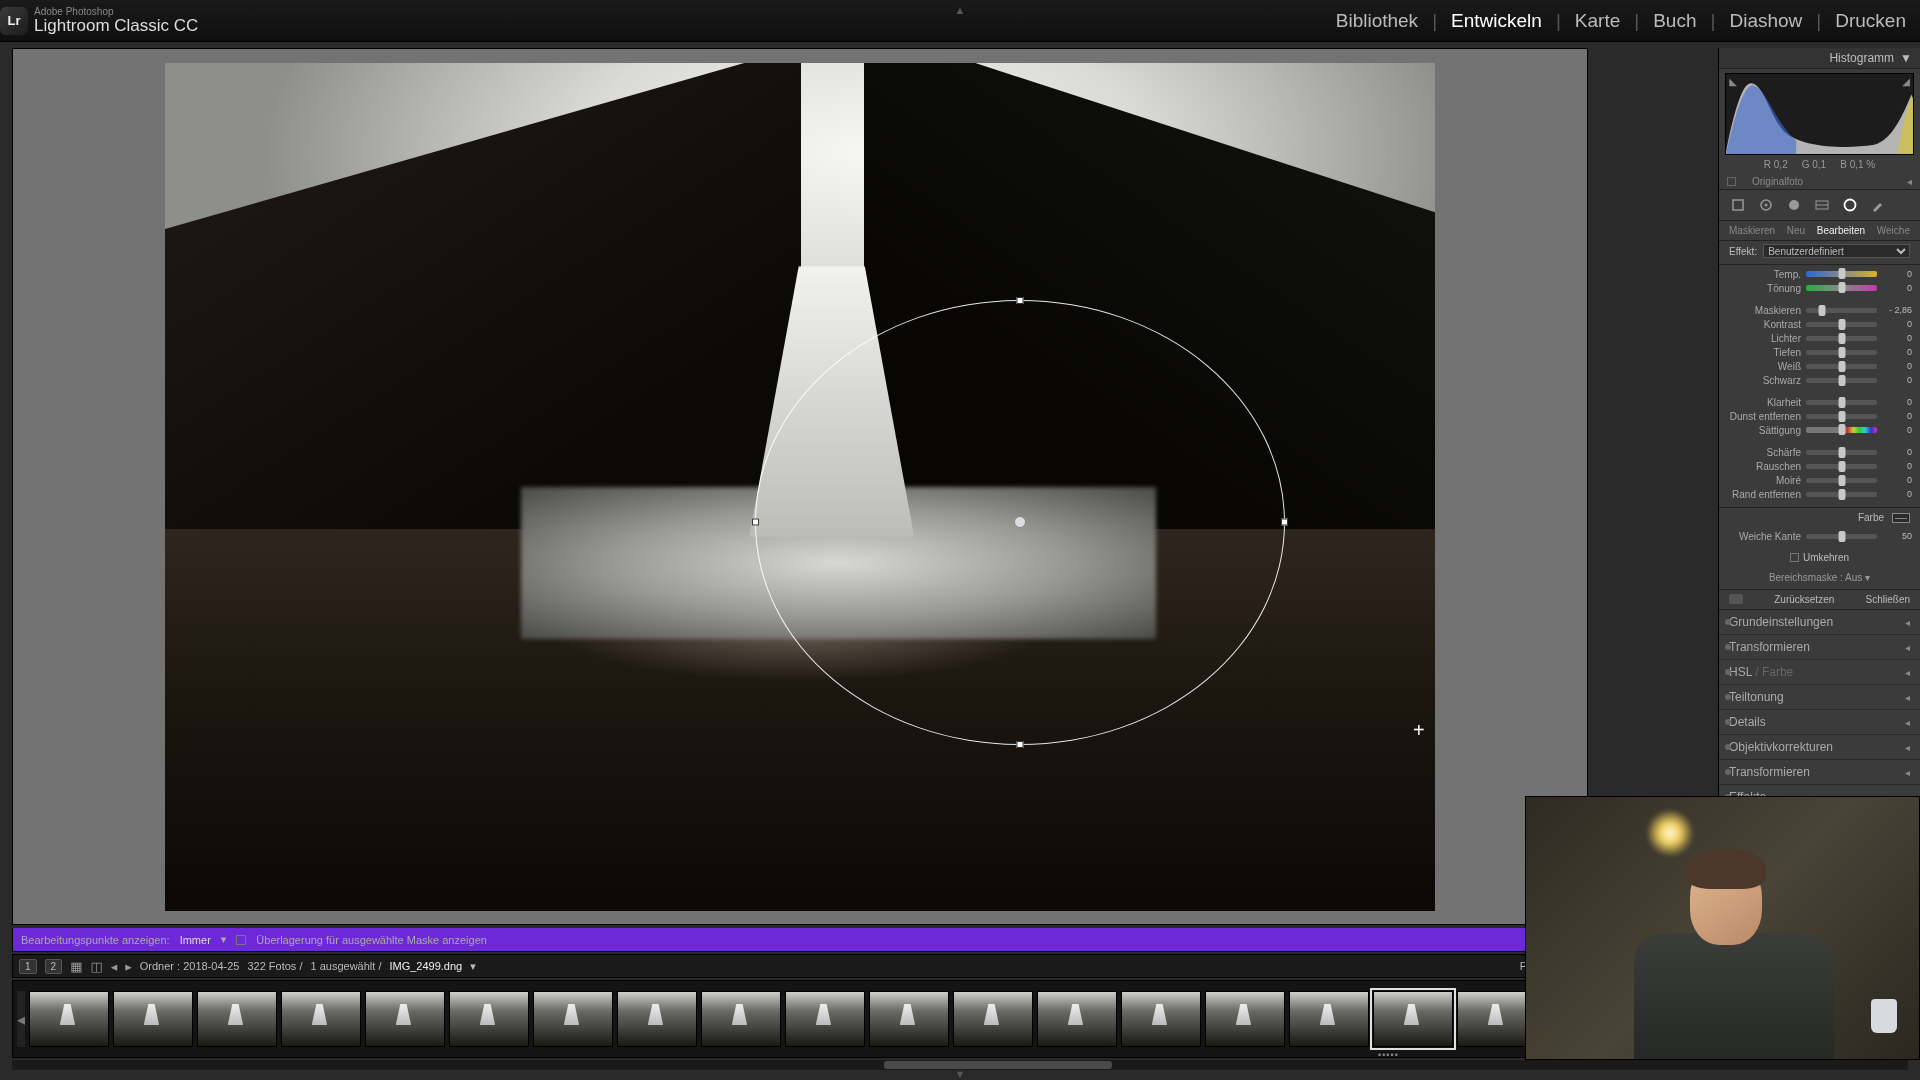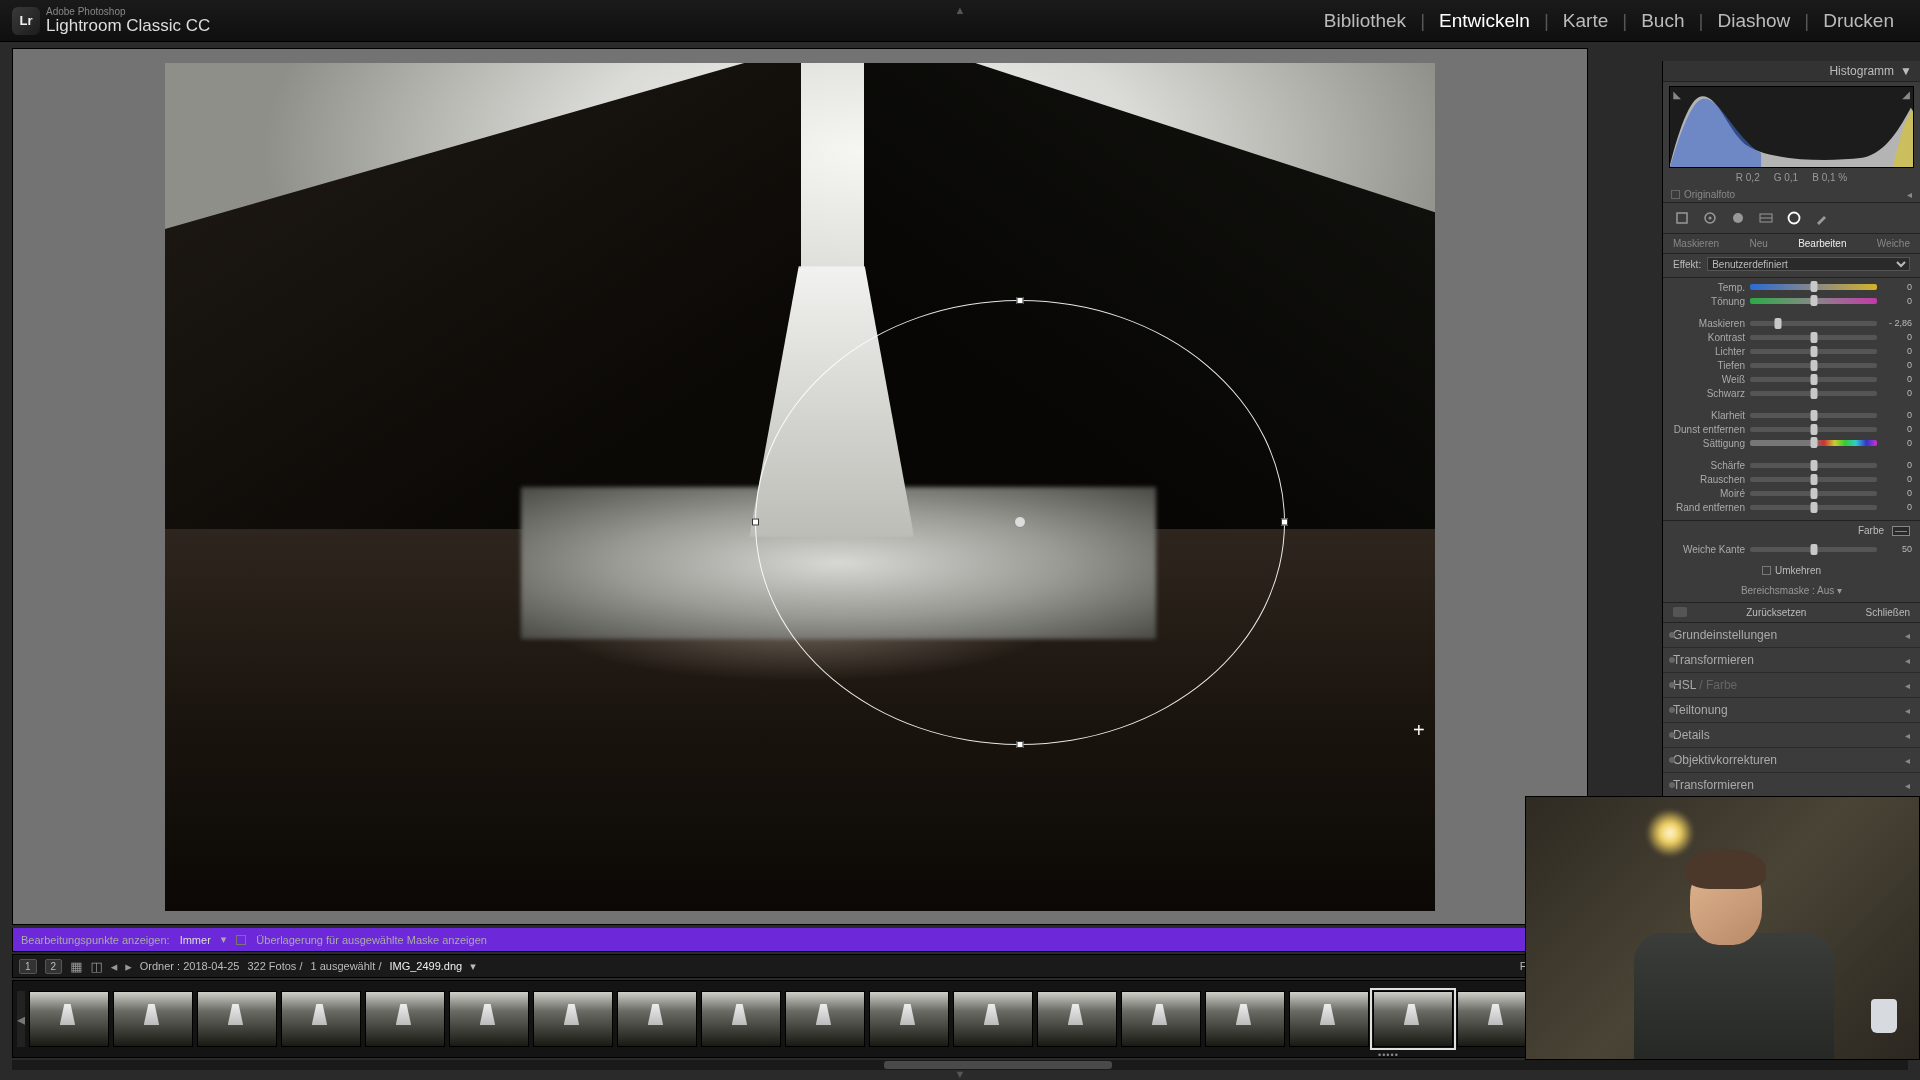--- a/index.html
+++ b/index.html
@@ -1,19 +1,19 @@
 <!DOCTYPE html>
 <html><head>
 <meta charset="utf-8">
 <style>
 * { margin:0; padding:0; box-sizing:border-box; font-family:"Segoe UI","Helvetica Neue",Arial,sans-serif; }
 html,body { width:1920px; height:1080px; background:#2a2a2a; color:#c7c7c7; overflow:hidden; }
 
 
-.topbar { position:absolute; left:0; right:0; top:0; height:42px; background:linear-gradient(#1a1a1a,#0f0f0f); border-bottom:1px solid #000; display:flex; align-items:center; padding:0 12px; }
+.topbar { position:absolute; left:0; right:0; top:0; height:42px; background:linear-gradient(#1a1a1a,#0f0f0f); border-bottom:1px solid #000; display:flex; align-items:center; padding:0 0; }
 .logo { display:flex; align-items:center; gap:6px; }
 .logo-mark { width:28px; height:28px; background:linear-gradient(135deg,#3a3a3a,#1c1c1c); border-radius:6px; display:flex; align-items:center; justify-content:center; color:#eee; font-size:13px; font-weight:600; }
 .logo-sub { font-size:10px; color:#888; line-height:1; }
 .logo-name { font-size:17px; color:#ddd; font-weight:300; line-height:1;text-align:center; }
 .modules { margin-left:auto; display:flex; align-items:center; gap:0; }
 .modules span { font-size:19px; color:#bbb; padding:0 14px; cursor:pointer; }
 .modules span.active { color:#fff; }
 .modules .sep { color:#555; padding:0; }
 .top-notch { position:absolute; top:4px; left:50%; transform:translateX(-50%); color:#555; font-size:11px; }
 
@@ -33,28 +33,28 @@
 .radial.outer { width:530px; height:445px; left:590px; top:237px; }
 .radial .pin { position:absolute; width:12px; height:12px; border:1px solid #888; border-radius:50%; background:#ddd; left:50%; top:50%; transform:translate(-50%,-50%); }
 .handle { position:absolute; width:7px; height:7px; background:#fff; border:1px solid #333; }
 .handle.l { left:-4px; top:50%; transform:translateY(-50%); }
 .handle.r { right:-4px; top:50%; transform:translateY(-50%); }
 .handle.t { top:-4px; left:50%; transform:translateX(-50%); }
 .handle.b { bottom:-4px; left:50%; transform:translateX(-50%); }
 .add-pin { position:absolute; color:#fff; font-size:20px; font-weight:200; left:1248px; top:656px; }
 
 
-.sidebar { position:absolute; right:0; top:61px; width:258px; bottom:155px; background:#3b3b3b; border-left:1px solid #000; font-size:11px; color:#bcbcbc; overflow:hidden; }
+.sidebar { position:absolute; right:0; top:48px; width:202px; bottom:155px; background:#3b3b3b; border-left:1px solid #000; font-size:11px; color:#bcbcbc; overflow:hidden; }
 .panel-head { display:flex; justify-content:flex-end; align-items:center; padding:3px 8px; background:#333; border-bottom:1px solid #222; font-size:12px; gap:6px; }
 .histo { position:relative; height:82px; background:#1c1c1c; margin:4px 6px 2px; border:1px solid #000; }
 .histo svg { width:100%; height:100%; }
 .tri { position:absolute; top:2px; width:10px; height:10px; display:flex; align-items:center; justify-content:center; font-size:10px; color:#888; }
 .tri.l { left:2px; } .tri.r { right:2px; }
 .rgb-row { display:flex; justify-content:center; gap:14px; font-size:10px; padding:2px 0 4px; color:#999; }
-.orig-row { display:flex; align-items:center; gap:4px; padding:2px 8px; font-size:10px; border-bottom:1px solid #222; color:#888;}
+.orig-row { display:flex; align-items:center; gap:16px; padding:2px 8px; font-size:10px; border-bottom:1px solid #222; color:#888;}
 .orig-row .sq { width:9px; height:9px; border:1px solid #666; }
 .toolrow { display:flex; align-items:center; gap:10px; padding:6px 10px; border-bottom:1px solid #222; }
 .toolrow .ticon { width:18px; height:18px; display:flex; align-items:center; justify-content:center; color:#999; }
 .toolrow .ticon.active { color:#fff; }
 .subtabs { display:flex; justify-content:space-between; padding:4px 10px; font-size:10px; border-bottom:1px solid #222; }
 .subtabs span { color:#888; }
 .subtabs span.active { color:#eee; }
 .eff-row { display:flex; align-items:center; padding:3px 10px 6px; gap:6px; font-size:10px; border-bottom:1px solid #222; }
 .eff-row select { flex:1; background:#2a2a2a; border:1px solid #555; color:#bbb; font-size:10px; height:14px; }
 

